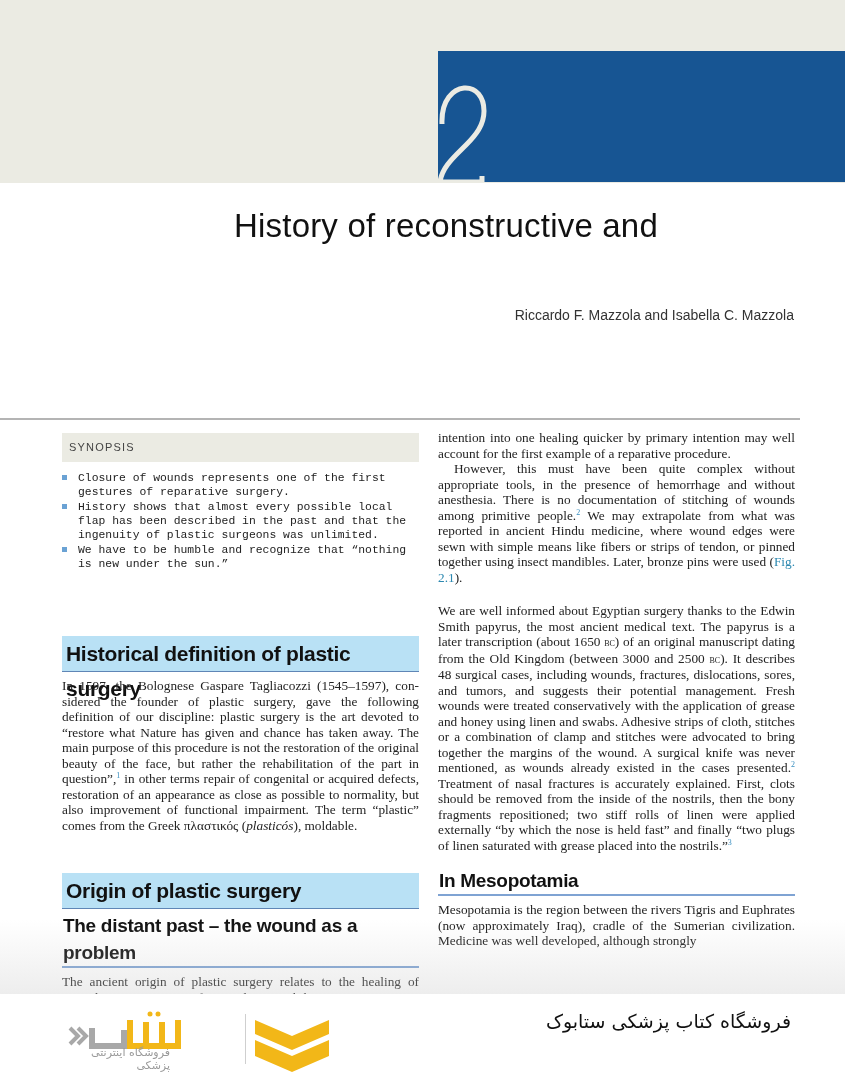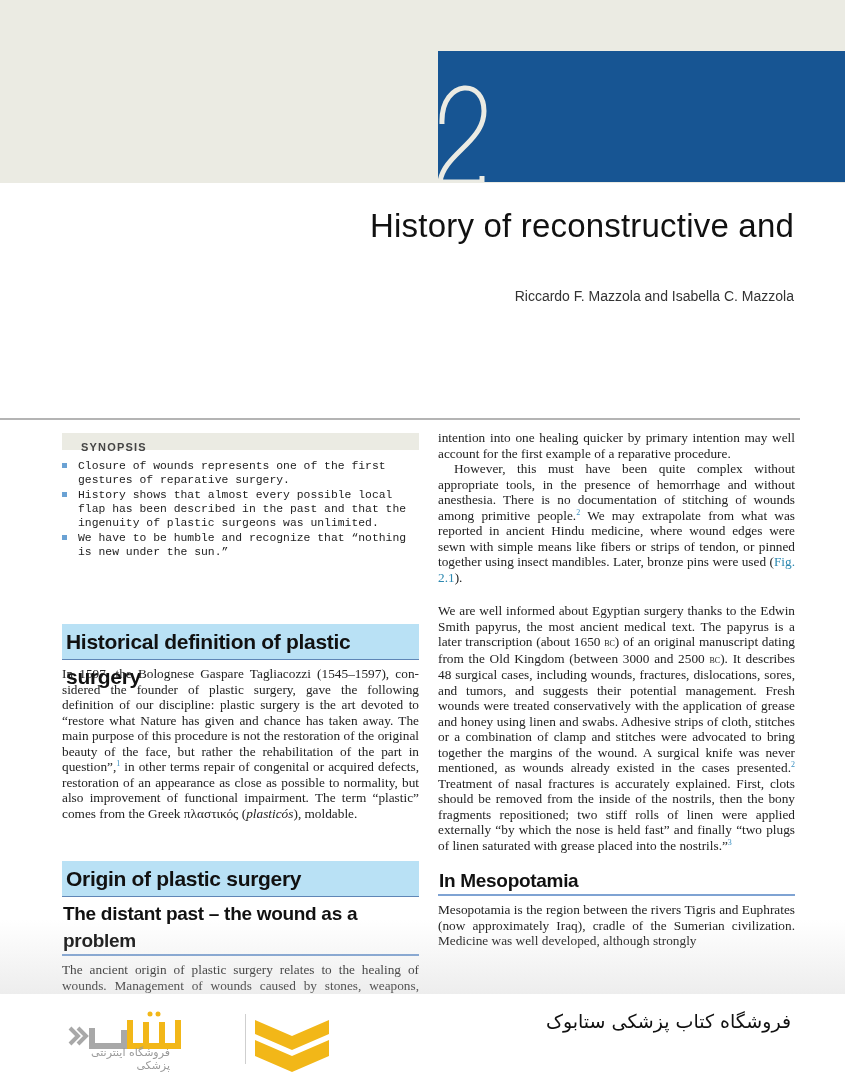--- a/index.html
+++ b/index.html
@@ -12,40 +12,39 @@
   .top-band {
     position: absolute; left: 0; top: 0; width: 845px; height: 183px;
     background: #ebebe3;
   }
   .chapter-block {
     position: absolute; left: 438px; top: 51px; width: 407px; height: 131px;
     background: #175593; overflow: hidden;
   }
   .chapter-title {
     position: absolute; right: 51px; top: 205px; width: 560px;
-    text-align: right;
     font-family: "Liberation Sans", "DejaVu Sans", sans-serif;
     font-size: 33px; line-height: 42px; font-weight: 400; color: #111;
     letter-spacing: 0.2px;
   }
   .chapter-authors {
-    position: absolute; right: 51px; top: 288px;
+    position: absolute; right: 51px; top: 307px;
     font-family: "Liberation Sans", "DejaVu Sans", sans-serif;
     font-size: 14px; color: #333; text-align: right;
   }
   .top-rule {
     position: absolute; left: 0; top: 418px; width: 800px; height: 2px;
     background: #b4b4b4;
   }
   .col-left { position: absolute; left: 62px; top: 433px; width: 357px; }
   .col-right { position: absolute; left: 438px; top: 430px; width: 357px; }
   .synopsis-head {
-    background: #ebebe3; height: 17px; line-height: 29px; padding-left: 19px;
+    background: #ebebe3; height: 29px; line-height: 29px; padding-left: 7px;
     font-family: "Liberation Sans", "DejaVu Sans", sans-serif;
-    font-size: 11px; letter-spacing: 1.2px; color: #444; font-weight: bold;
+    font-size: 11px; letter-spacing: 1.2px; color: #444;
   }
   .synopsis-list { list-style: none; margin: 9px 0 0 0; padding: 0; }
   .synopsis-list li {
     position: relative; padding-left: 16px; margin-bottom: 1px;
     font-family: Liberation Mono, monospace;
     font-size: 11.4px; line-height: 14px; color: #222;
   }
   .bullet {
     position: absolute; left: 0; top: 4px; width: 5px; height: 5px; background: #6aa2d4;
   }

